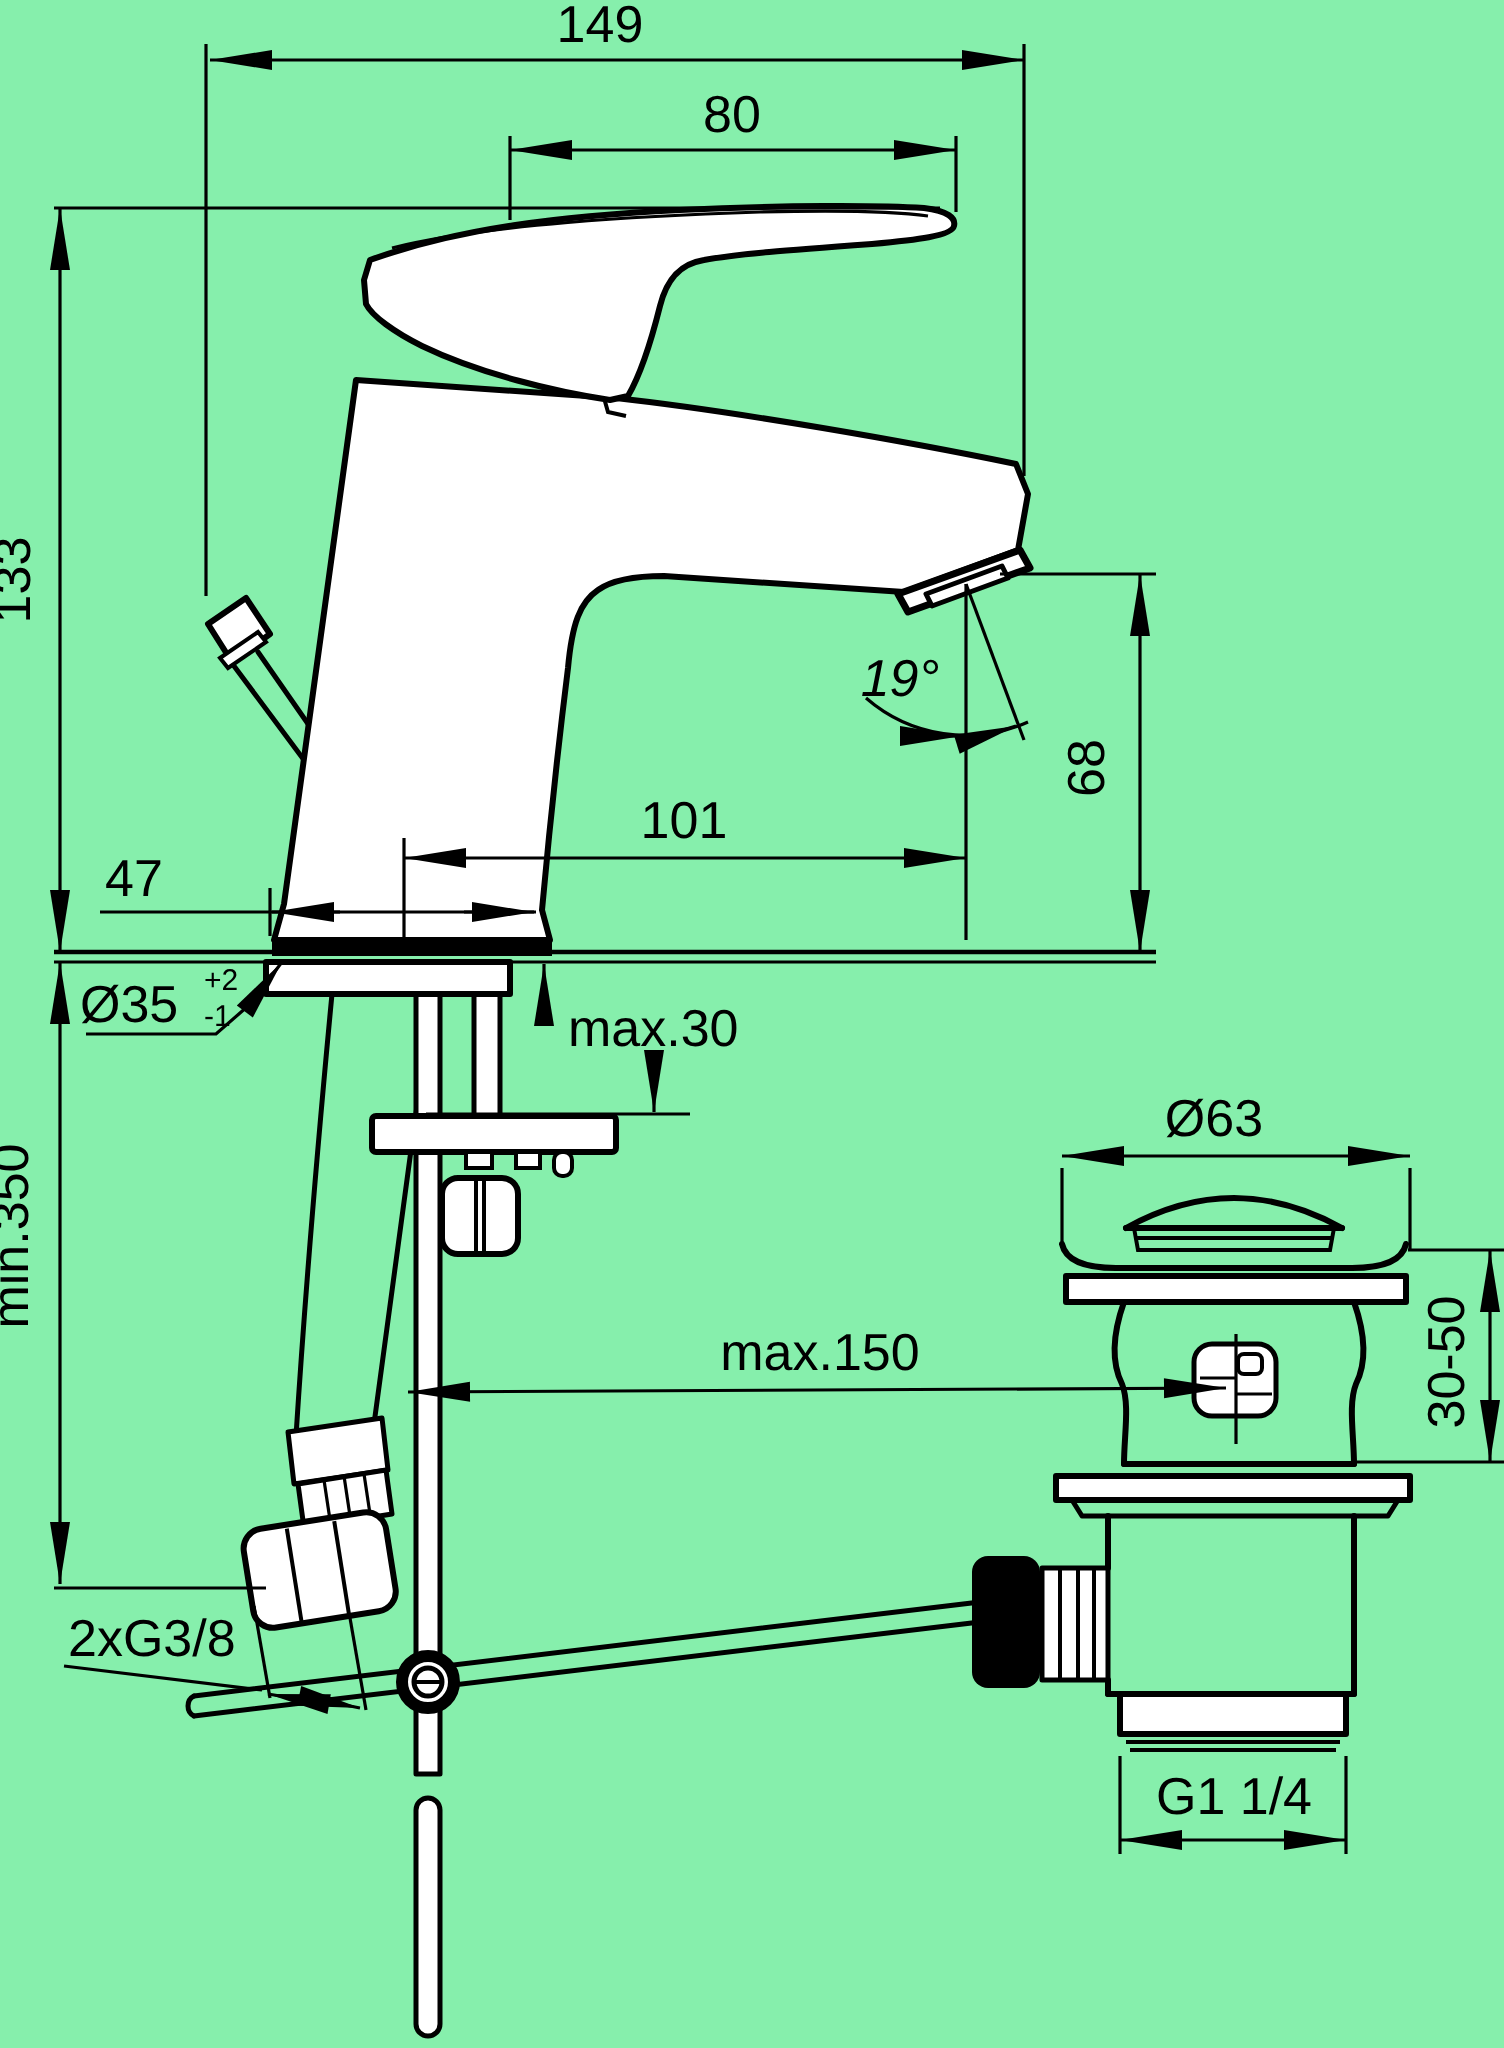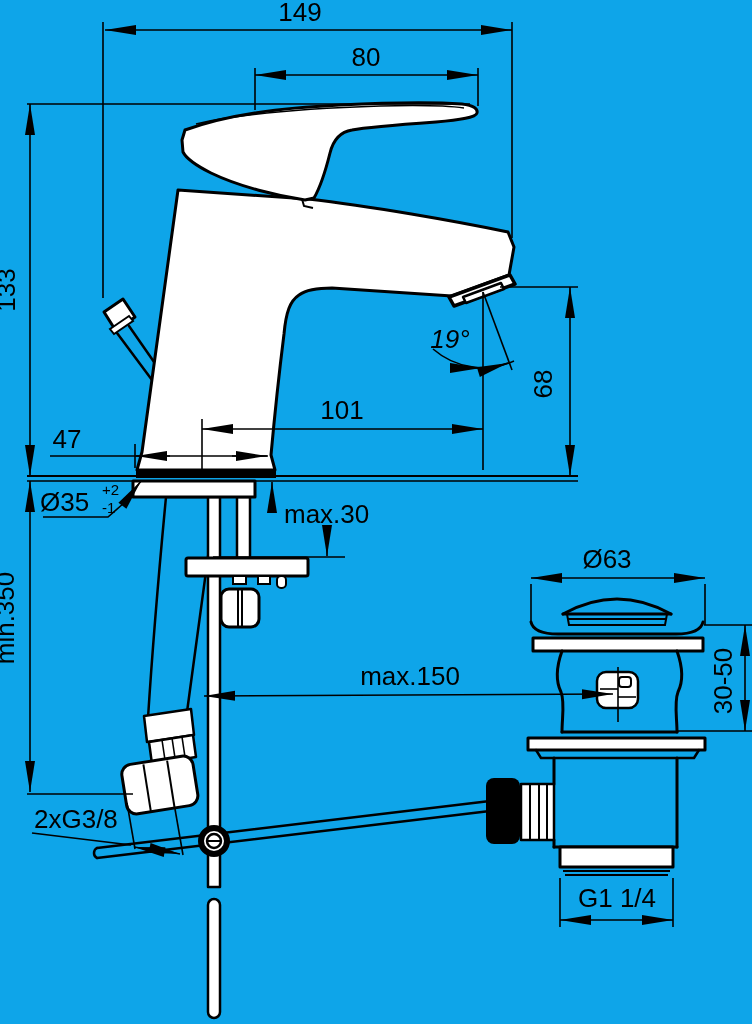--- a/index.html
+++ b/index.html
@@ -1,16 +1,16 @@
 <!DOCTYPE html>
 <html><head>
 <meta charset="utf-8">
 <style>
   html,body{margin:0;padding:0;background:#fff;}
-  .stage{width:752px;height:1024px;background:#0ea5e9;position:relative;overflow:hidden;}
+  .stage{width:752px;height:1024px;background:#86efac;position:relative;overflow:hidden;}
   svg{display:block;}
   .ln{stroke:#000;fill:none;}
   .o3{stroke-width:3;stroke-linejoin:round;stroke-linecap:round;}
   .o35{stroke-width:3.5;stroke-linejoin:round;}
   .o25{stroke-width:2.5;stroke-linejoin:round;stroke-linecap:round;}
   .o2{stroke-width:2;}
   .dim{stroke:#000;stroke-width:1.6;fill:none;}
   .ext{stroke:#000;stroke-width:1.6;fill:none;}
   .wh{fill:#fff;}
   .bk{fill:#000;}

